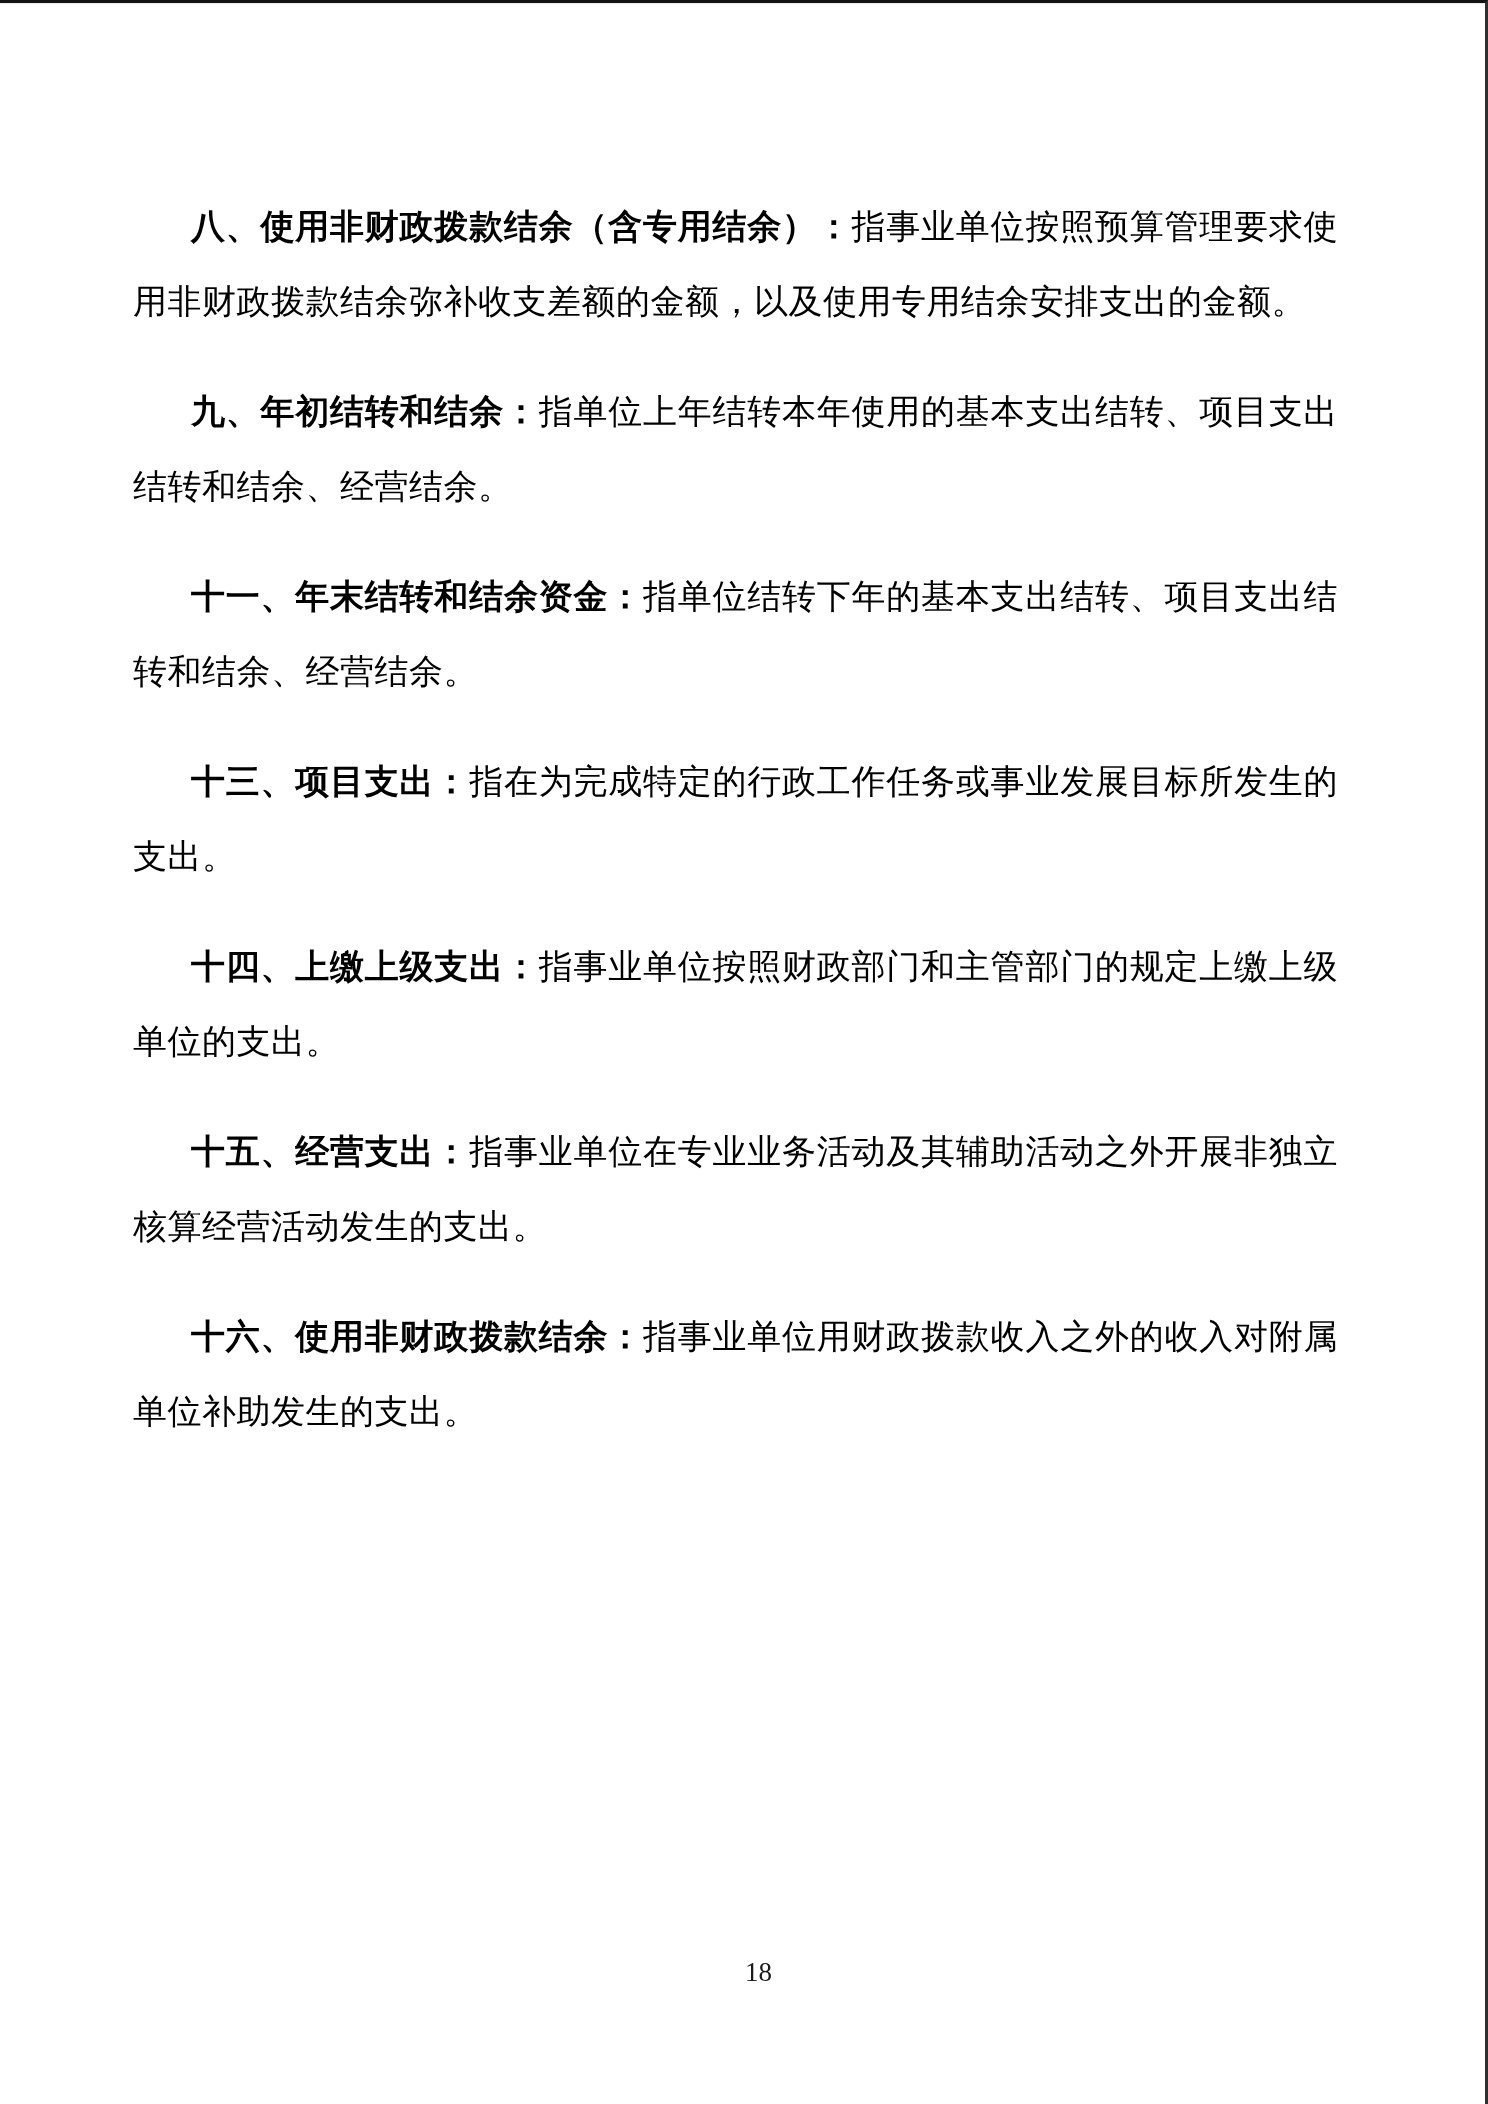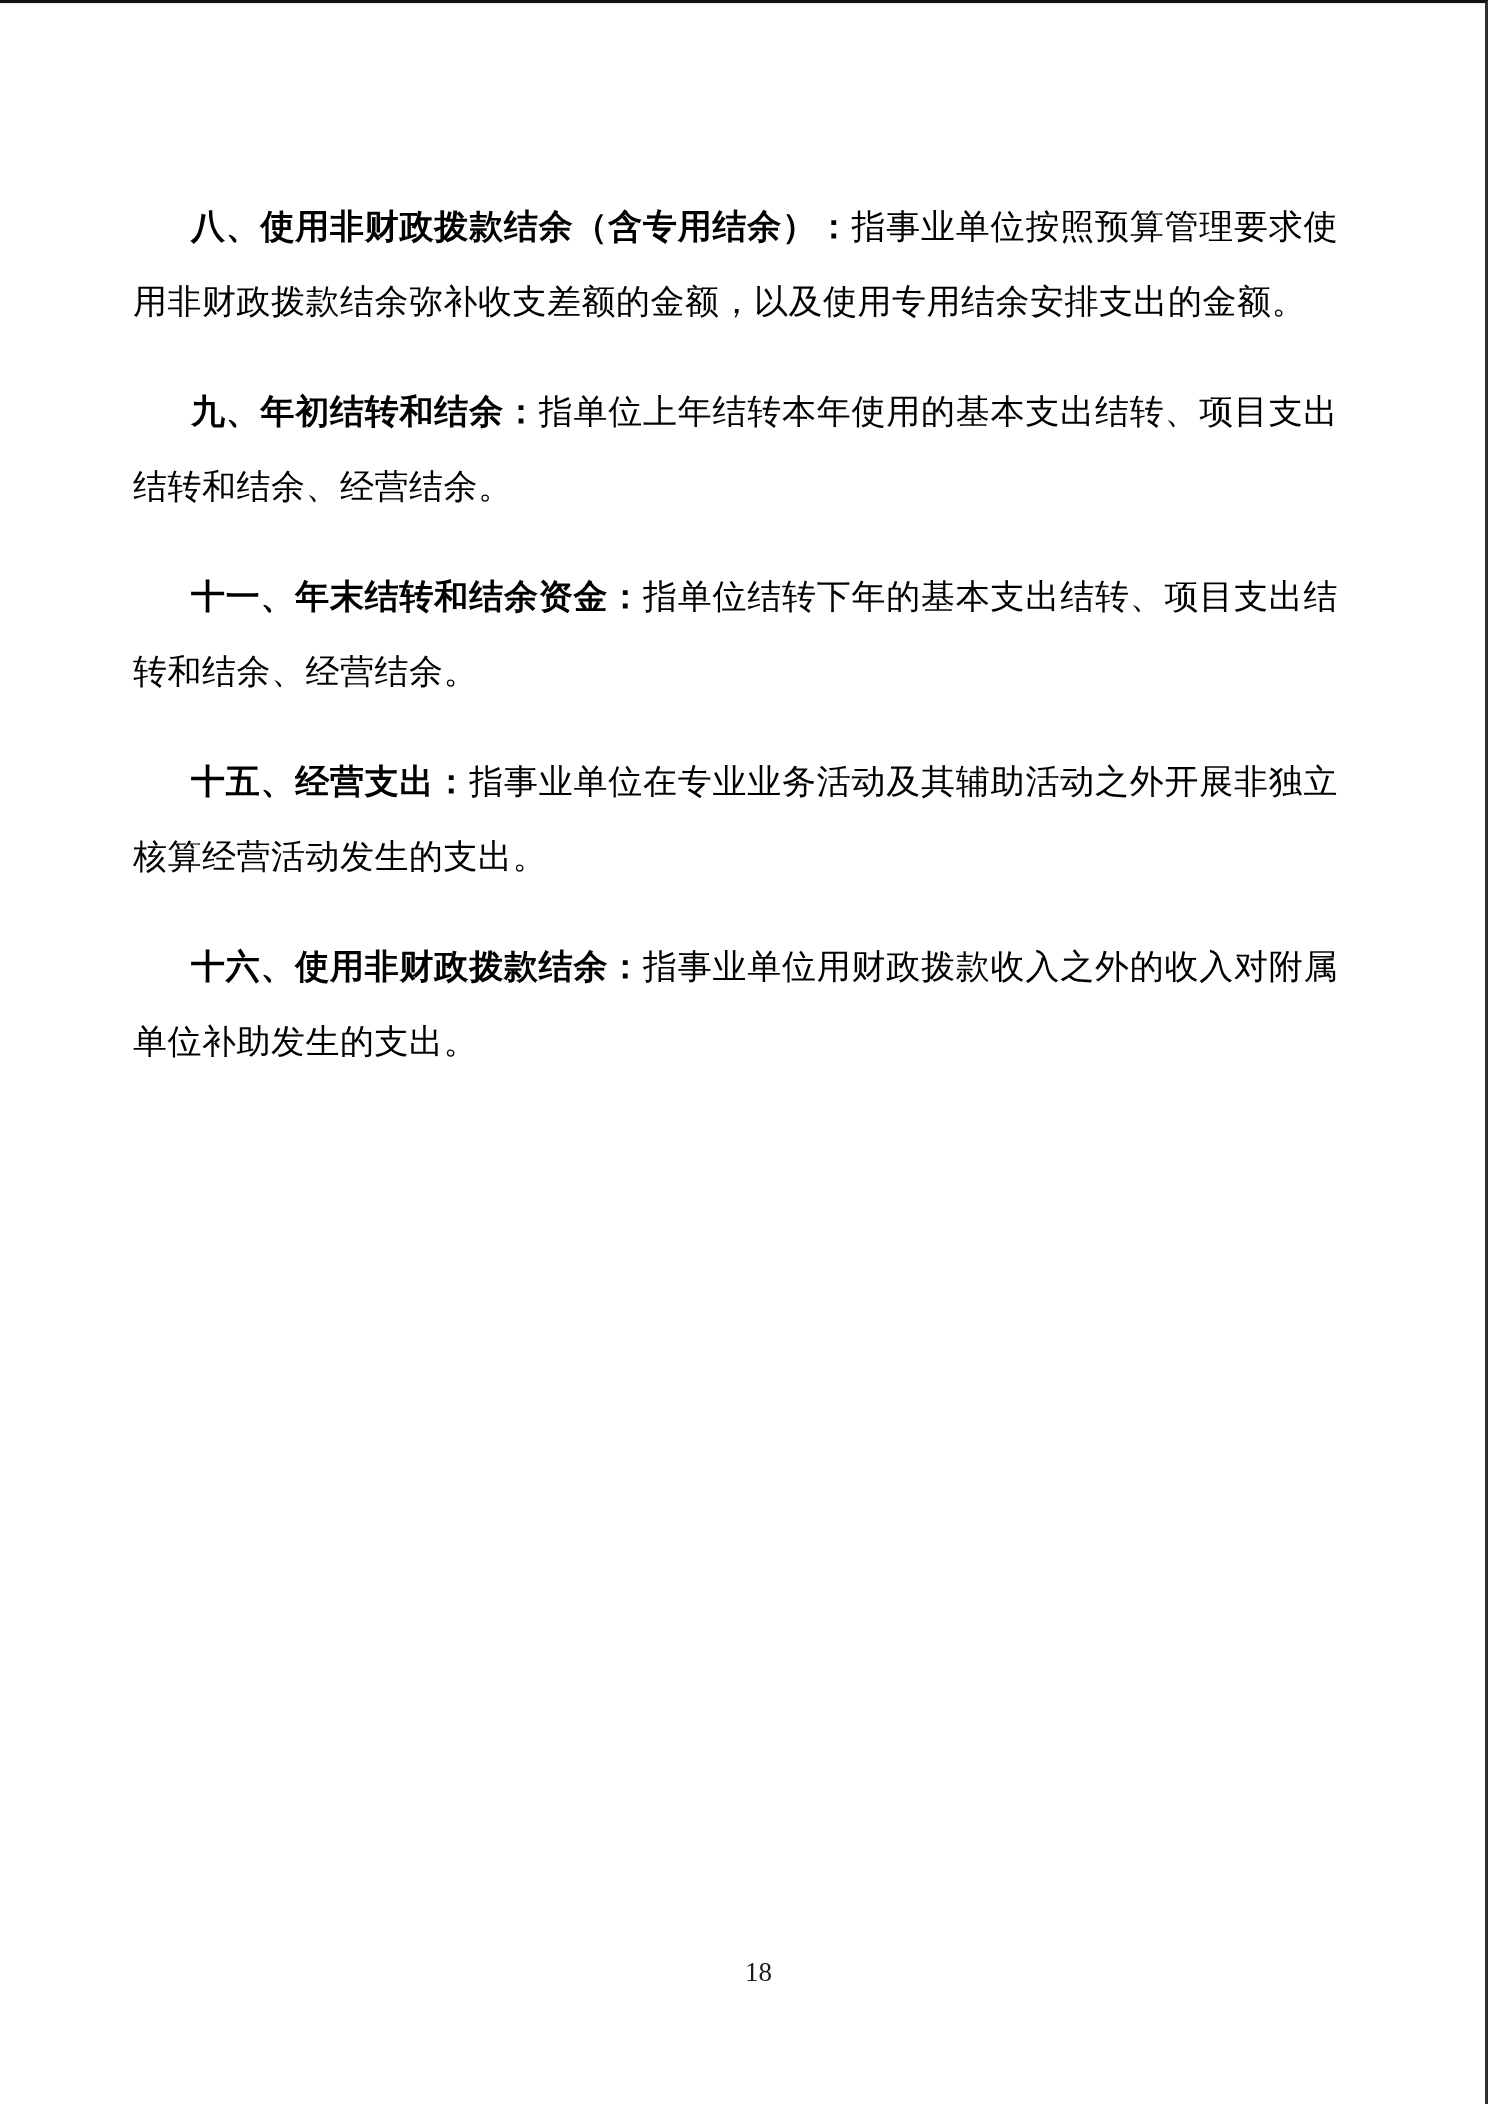--- a/index.html
+++ b/index.html
@@ -65,17 +65,19 @@
 </style>
 </head>
 <body>
 
 <div class="page">
   <div class="top-hairline"></div>
   <div class="content">
       <p class="para"><span class="term-label">八、使用非财政拨款结余（含专用结余）：</span><span class="term-definition">指事业单位按照预算管理要求使用非财政拨款结余弥补收支差额的金额，以及使用专用结余安排支出的金额。</span></p>
       <p class="para"><span class="term-label">九、年初结转和结余：</span><span class="term-definition">指单位上年结转本年使用的基本支出结转、项目支出结转和结余、经营结余。</span></p>
       <p class="para"><span class="term-label">十一、年末结转和结余资金：</span><span class="term-definition">指单位结转下年的基本支出结转、项目支出结转和结余、经营结余。</span></p>
+      <p class="para"><span class="term-label">十三、项目支出：</span><span class="term-definition">指在为完成特定的行政工作任务或事业发展目标所发生的支出。</span></p>
+      <p class="para"><span class="term-label">十四、上缴上级支出：</span><span class="term-definition">指事业单位按照财政部门和主管部门的规定上缴上级单位的支出。</span></p>
       <p class="para"><span class="term-label">十五、经营支出：</span><span class="term-definition">指事业单位在专业业务活动及其辅助活动之外开展非独立核算经营活动发生的支出。</span></p>
       <p class="para"><span class="term-label">十六、使用非财政拨款结余：</span><span class="term-definition">指事业单位用财政拨款收入之外的收入对附属单位补助发生的支出。</span></p>
     </div>
   <div class="page-number">18</div>
 </div>
 
 </body></html>

